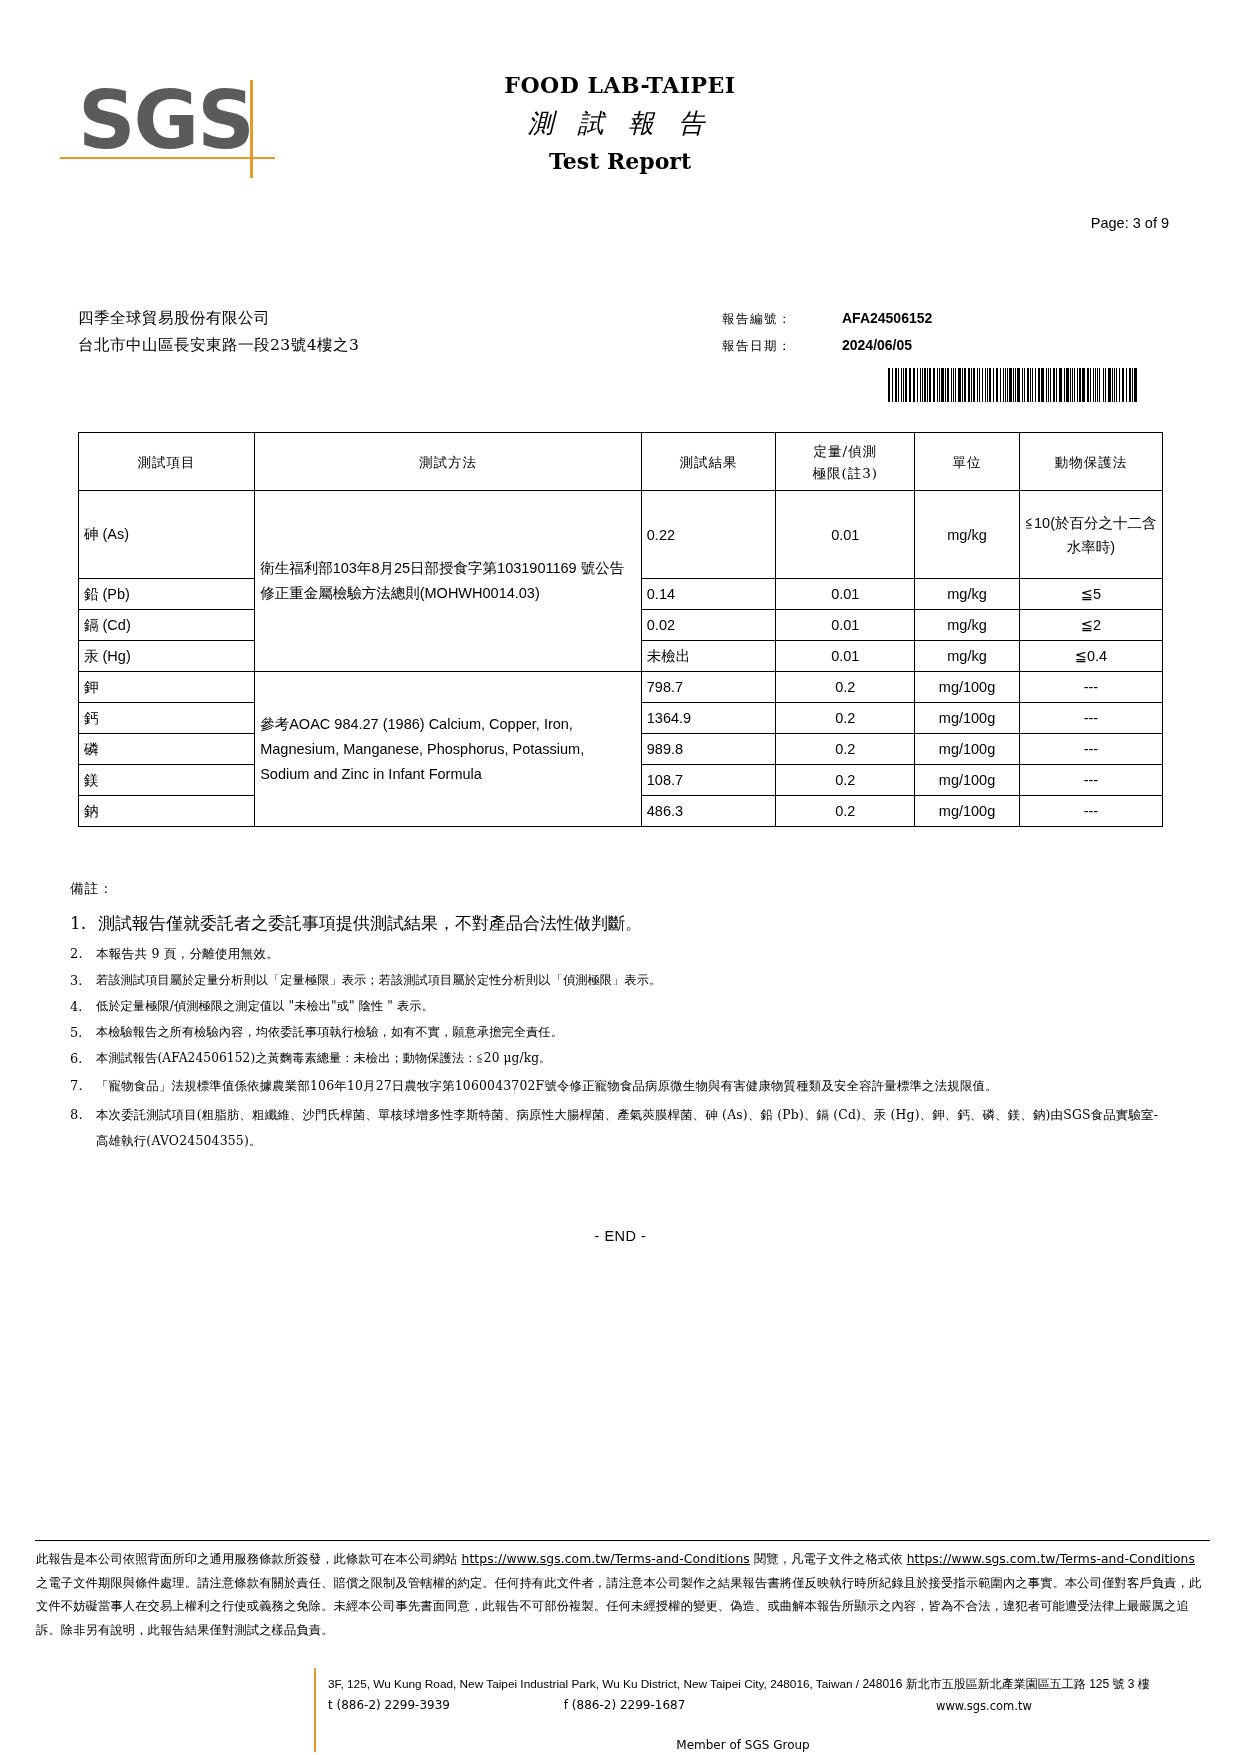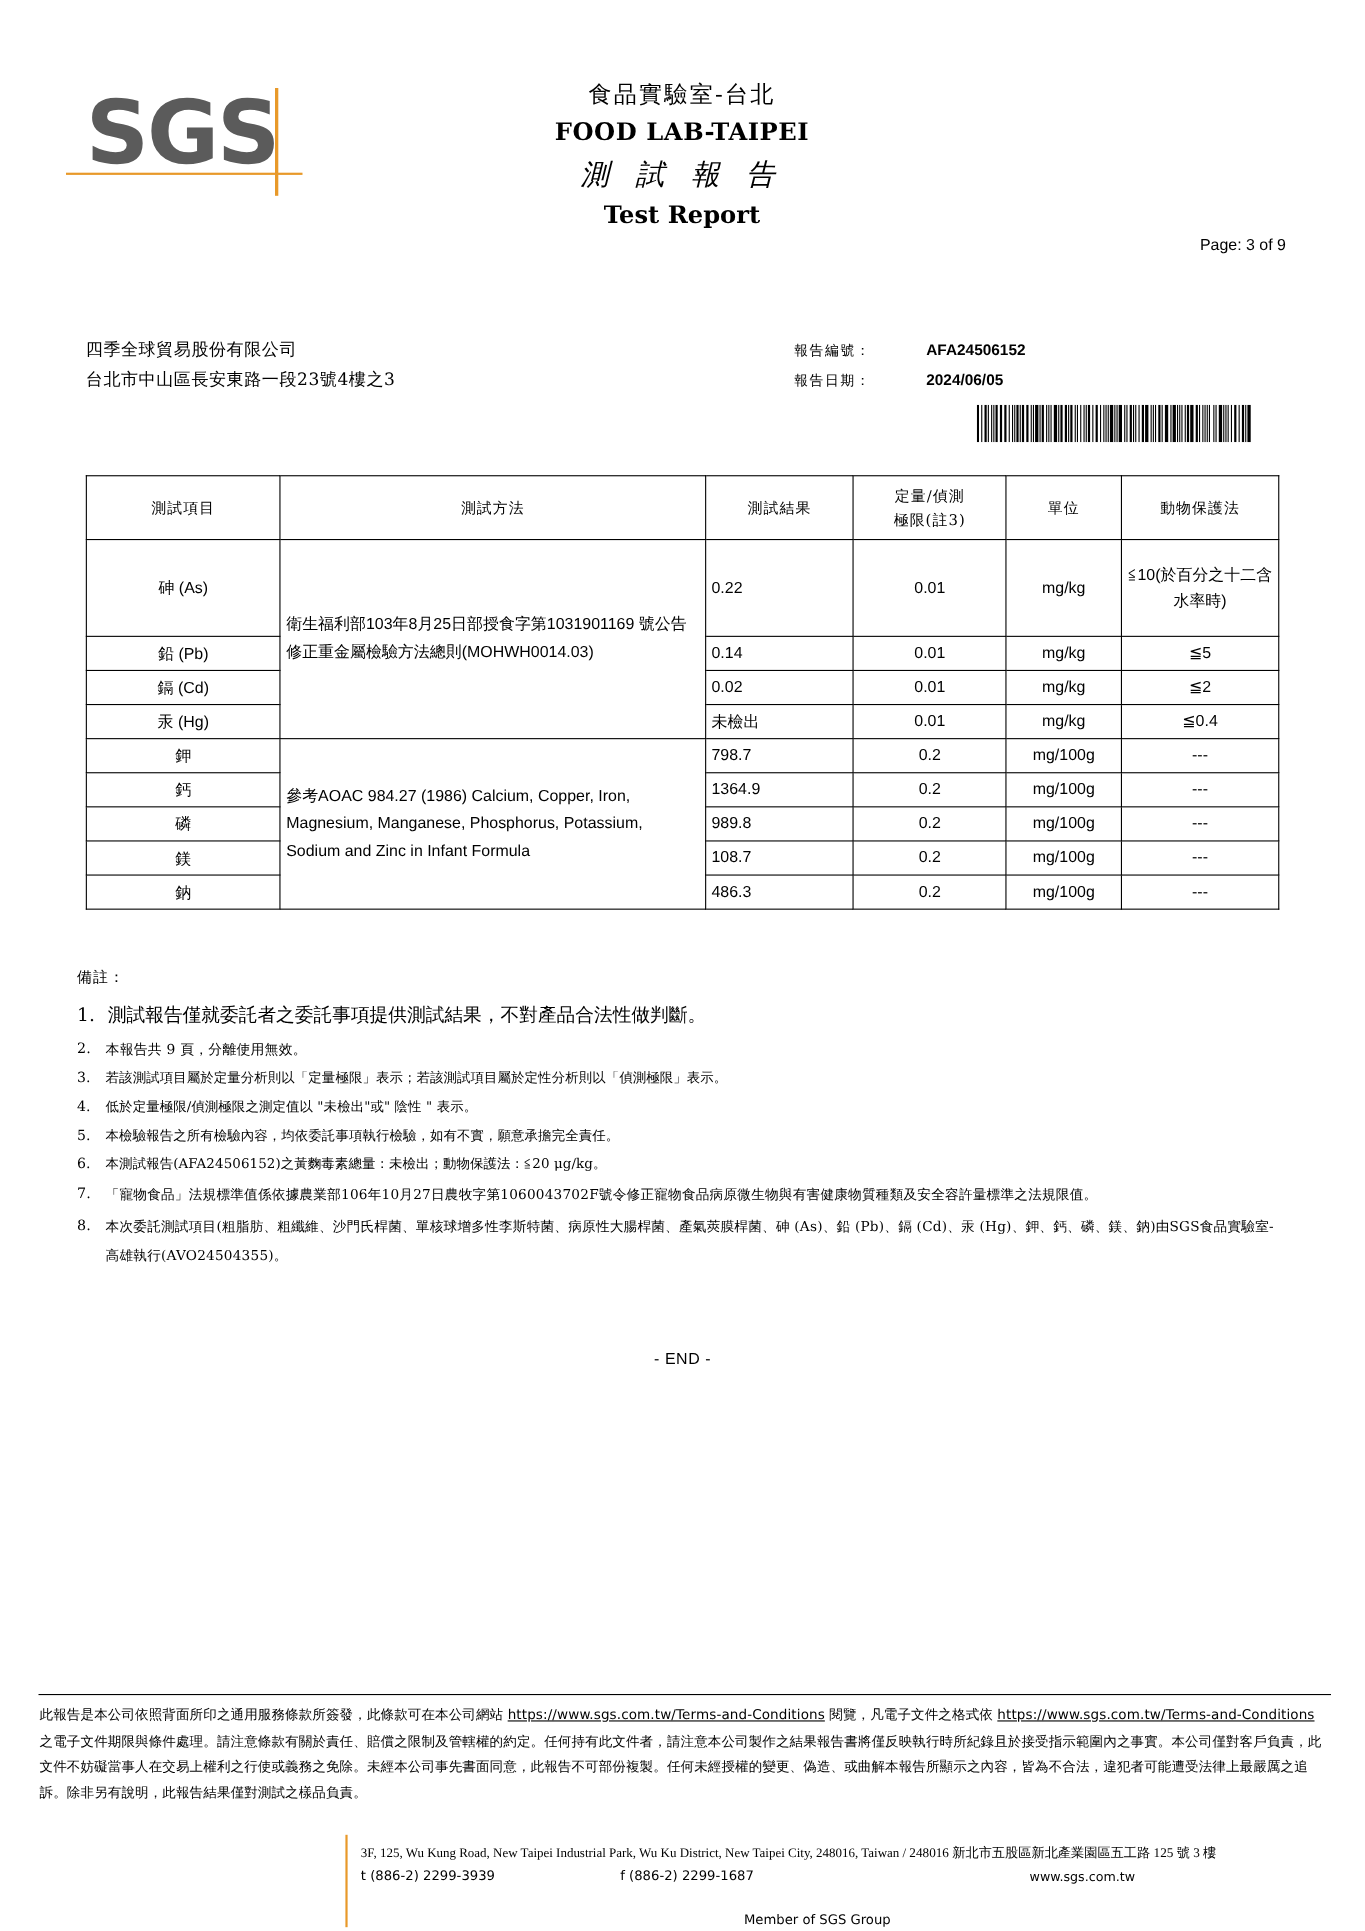--- a/index.html
+++ b/index.html
@@ -153,21 +153,21 @@
   }
   table.results th {
     font-family: "DejaVu Serif", serif;
     font-size: 13.5px;
     font-weight: normal;
     letter-spacing: 1px;
     height: 58px;
     text-align: center;
     line-height: 22px;
   }
-  td.c-item  { text-align: center; height: 29px; }
+  td.c-item  { text-align: left; height: 29px; }
   td.c-meth  { text-align: left; vertical-align: top; padding-left: 8px; line-height: 25px; }
   td.c-res   { text-align: left; }
   td.c-lim   { text-align: center; }
   td.c-unit  { text-align: center; }
   td.c-reg   { text-align: center; line-height: 24px; vertical-align: top; padding-top: 4px; }
   td.c-reg.one { vertical-align: middle; padding-top: 3px; }
 
   .col-item { width: 165px; }
   .col-meth { width: 362px; }
   .col-res  { width: 126px; }
@@ -264,21 +264,21 @@
   }
   .foot-divider {
     position: absolute;
     left: 278px; top: 0;
     width: 2px; height: 84px;
     background: #e8992a;
   }
   .foot-addr {
     position: absolute;
     left: 292px; top: 6px;
-    font-family: Liberation Serif, serif;
+    font-family: Liberation Sans, sans-serif;
     font-size: 11.8px;
     line-height: 21px;
     white-space: nowrap;
   }
   .foot-addr .cn { font-size: 12px; }
   .foot-phones {
     position: absolute;
     left: 292px; top: 30px;
     font-family: "DejaVu Sans", sans-serif;
     font-size: 12px;
@@ -307,21 +307,20 @@
 <div class="page">
 
   <div class="hdr">
     <div class="sgs-logo">
       <div class="letters">SGS</div>
       <div class="vbar"></div>
       <div class="hbar"></div>
     </div>
 
     <div class="title-block">
-      <div class="t-cn1">食品實驗室-台北</div>
       <div class="t-en1">FOOD LAB-TAIPEI</div>
       <div class="t-cn2">測 試 報 告</div>
       <div class="t-en2">Test Report</div>
     </div>
   </div>
 
   <div class="page-num">Page: 3 of 9</div>
 
   <div class="info-row">
     <div class="client">

